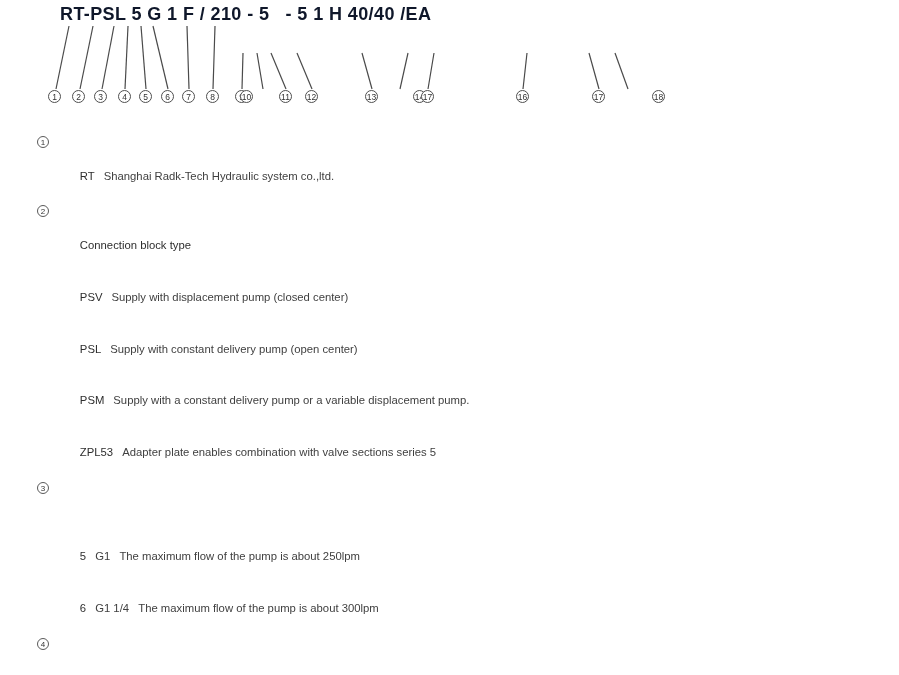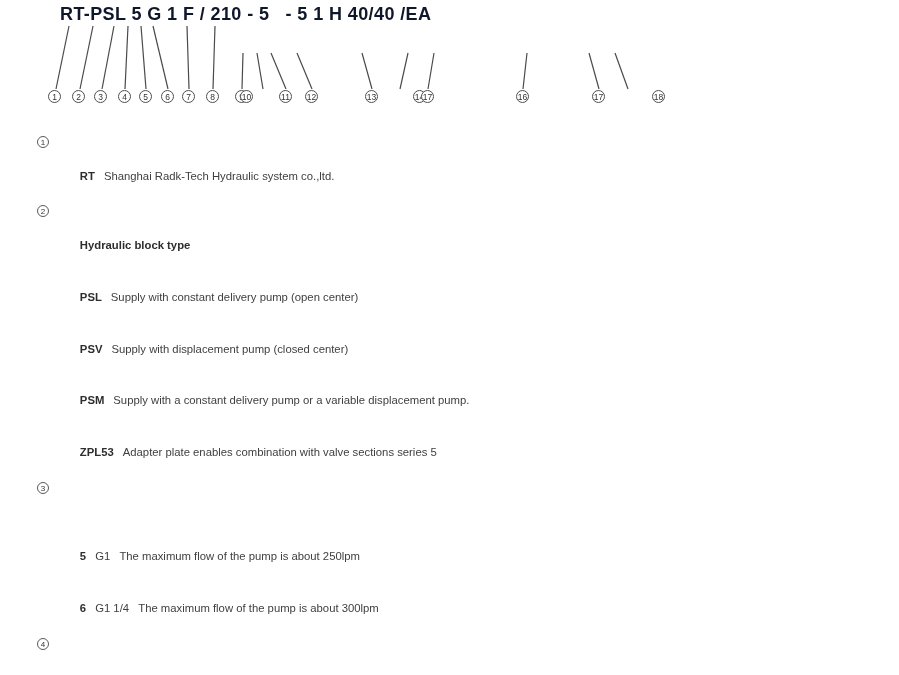--- a/index.html
+++ b/index.html
@@ -32,21 +32,21 @@
   
   .legend{margin-top:23px;font-size:11.3px;line-height:17.3px;color:#404040;}
   .legend-row{position:relative;padding-left:61px;white-space:pre-wrap;}
   .legend-marker{
     position:absolute;left:37px;top:3px;
     width:12px;height:12px;
     border:1px solid #5a5a5a;border-radius:50%;
     font-size:8px;line-height:12px;text-align:center;
     color:#333;box-sizing:border-box;
   }
-  .legend-term{font-weight:700;color:#2e2e2e;margin-right:9px;}
+  .legend-term{font-weight:400;color:#2e2e2e;margin-right:9px;}
   .legend-text{white-space:pre-wrap;}
 </style>
 </head>
 <body>
 
 <div class="page">
 
   <div class="code-area">
     <div class="code-line l1">RT-PSL 5 G 1 F / 210 - 5   - 5 1 H 40/40 /EA</div>
 
@@ -95,29 +95,29 @@
 
   <div class="legend">
 
     <div class="legend-row">
       <span class="legend-marker">1</span>
       <b class="legend-term">RT</b><span class="legend-text">Shanghai Radk-Tech Hydraulic system co.,ltd.</span>
     </div>
 
     <div class="legend-row">
       <span class="legend-marker">2</span>
-      <b class="legend-term">Hydraulic block type</b>
+      <b class="legend-term">Connection block type</b>
+    </div>
+
+    <div class="legend-row">
+      <b class="legend-term">PSV</b><span class="legend-text">Supply with displacement pump (closed center)</span>
     </div>
 
     <div class="legend-row">
       <b class="legend-term">PSL</b><span class="legend-text">Supply with constant delivery pump (open center)</span>
-    </div>
-
-    <div class="legend-row">
-      <b class="legend-term">PSV</b><span class="legend-text">Supply with displacement pump (closed center)</span>
     </div>
 
     <div class="legend-row">
       <b class="legend-term">PSM</b><span class="legend-text">Supply with a constant delivery pump or a variable displacement pump.</span>
     </div>
 
     <div class="legend-row">
       <b class="legend-term">ZPL53</b><span class="legend-text">Adapter plate enables combination with valve sections series 5</span>
     </div>
 

